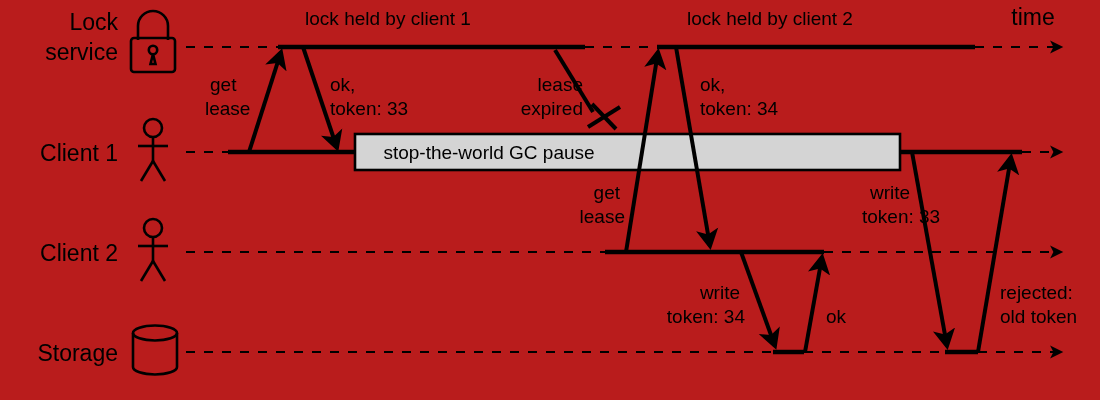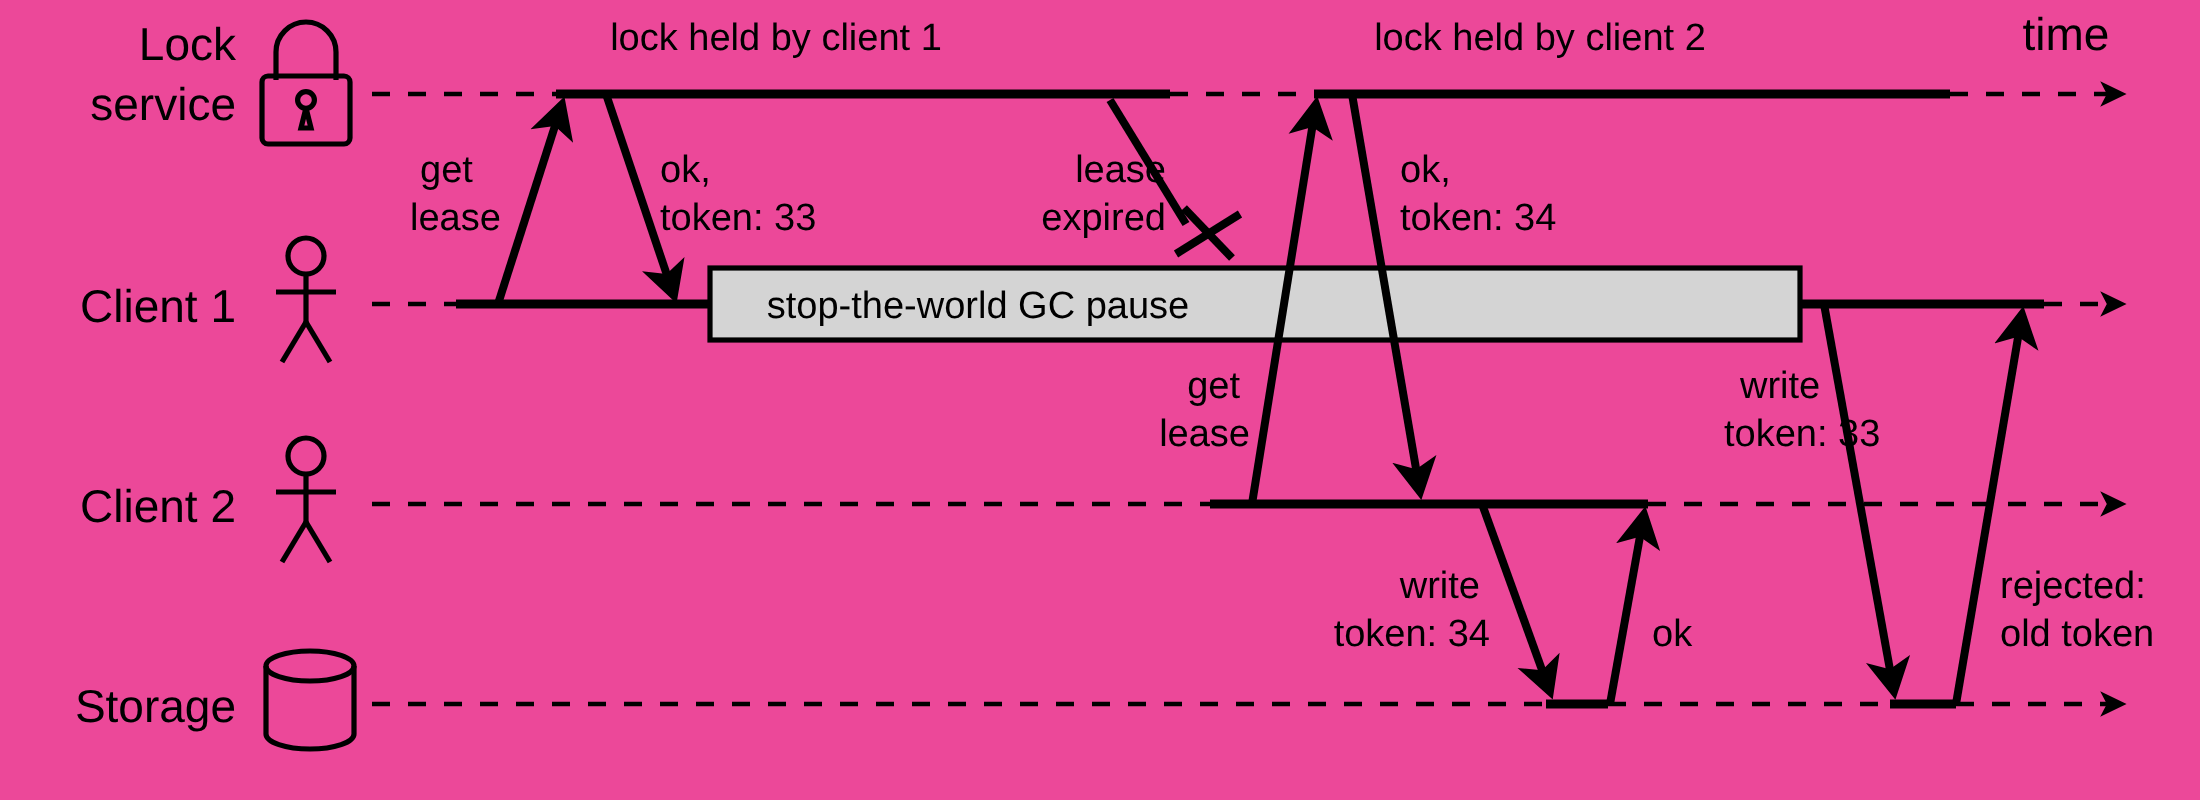--- a/index.html
+++ b/index.html
@@ -4,21 +4,21 @@
 <style>
   html, body {
     margin: 0;
     padding: 0;
     background: #ffffff;
   }
   #diagram-root {
     position: relative;
     width: 1100px;
     height: 400px;
-    background: #ec4899;
+    background: #b91c1c;
     font-family: "Liberation Sans", sans-serif;
     overflow: hidden;
   }
   svg.canvas {
     position: absolute;
     left: 0;
     top: 0;
     width: 1100px;
     height: 400px;
   }

